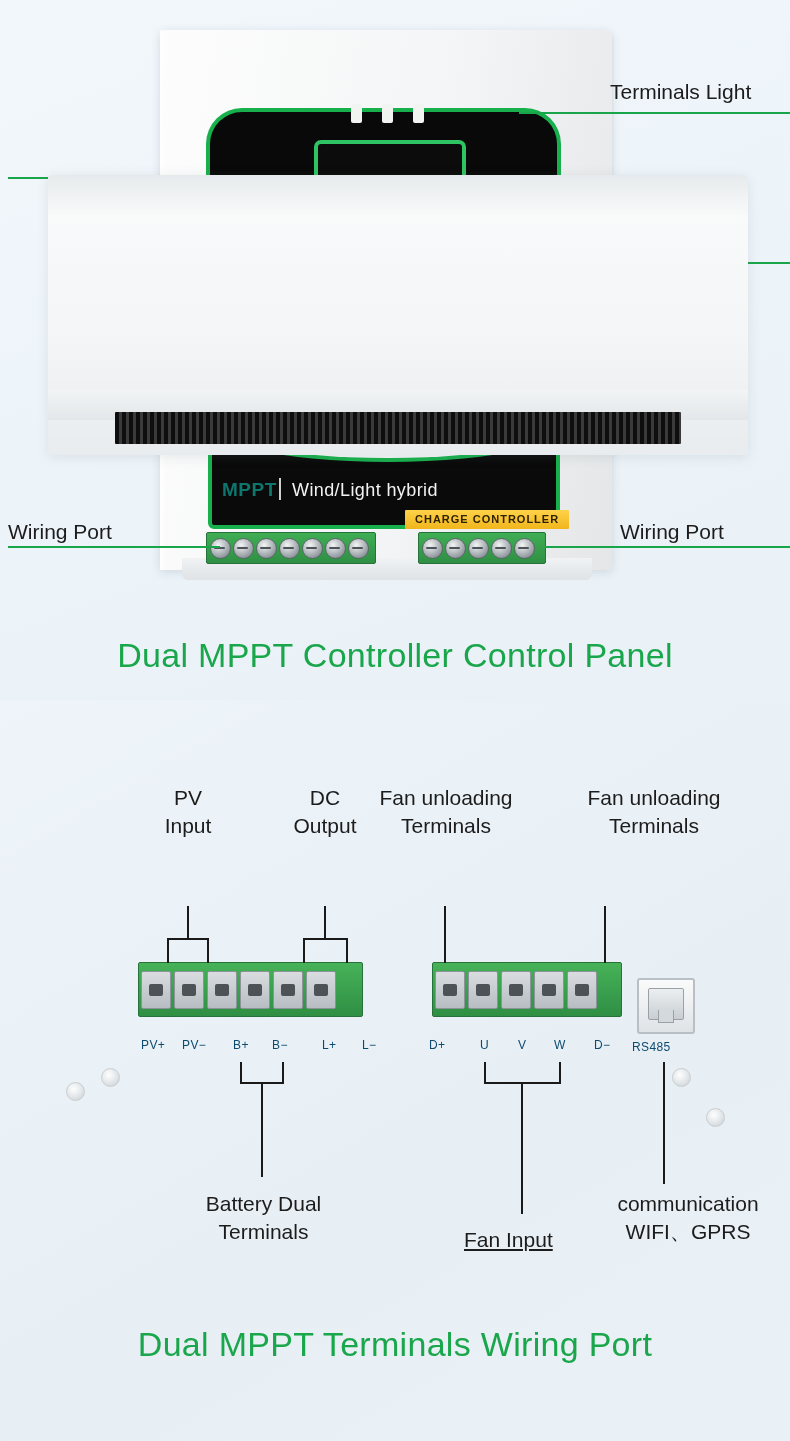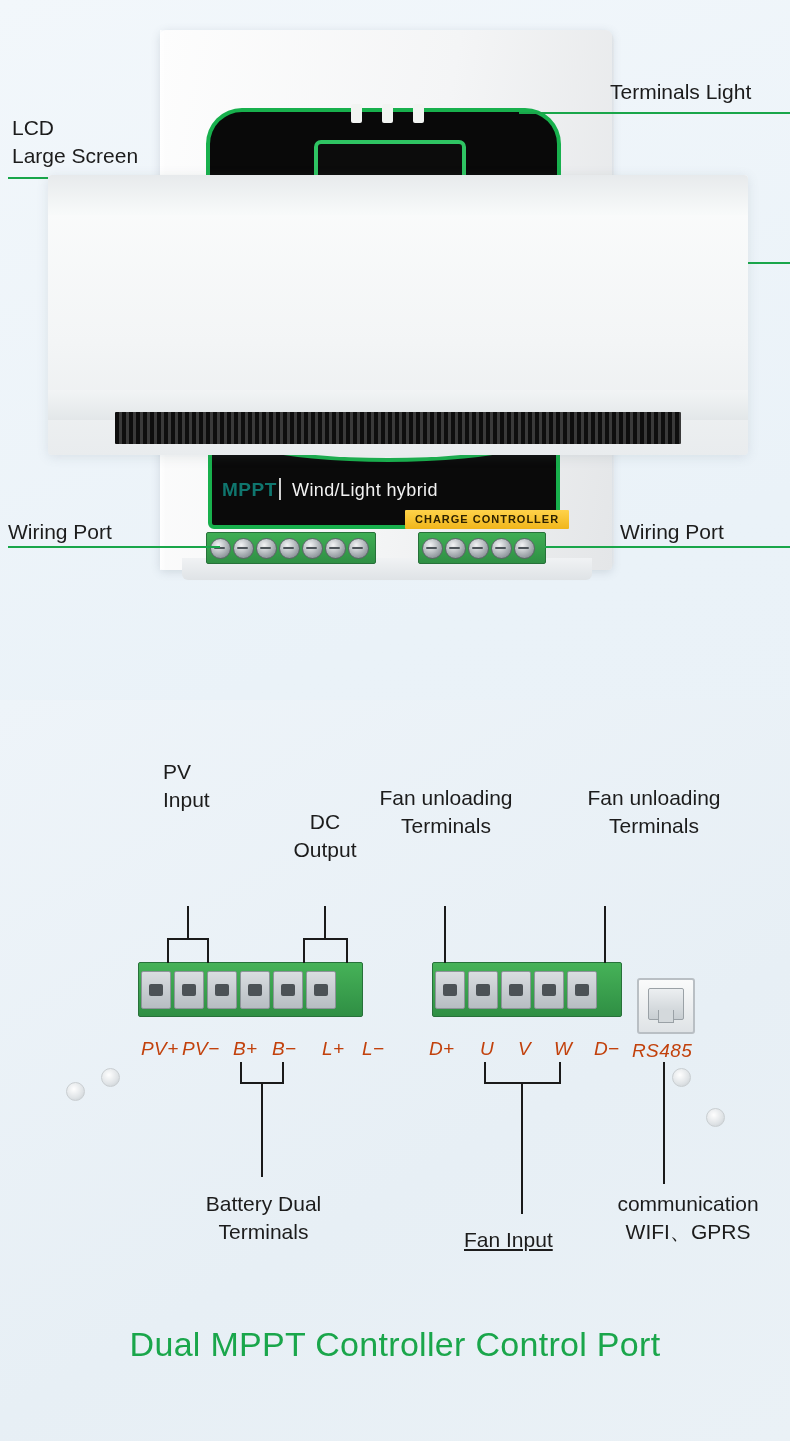--- a/index.html
+++ b/index.html
@@ -238,25 +238,24 @@
     border:1px solid #9aa1a6;
     border-radius:2px;
   }
   .rj45 .tab {
     position:absolute; left:19px; top:30px; width:14px; height:12px;
     background:#d4d9dc; border:1px solid #9aa1a6; border-top:none;
   }
 
   .termtext {
     position:absolute;
-    font-size: 19px;
-    color:#c2410c;
+    font-size: 12px;
+    color:#0c4a6e;
     font-family:"Liberation Sans", sans-serif;
     letter-spacing:.4px;
-    font-style:italic;
   }
 </style>
 </head>
 <body>
 
 <div id="panel1">
 
   <div class="device-shadow-right"></div>
   <div class="device-body"></div>
   <div class="device-foot"></div>
@@ -303,27 +302,26 @@
     <div class="screw"></div>
     <div class="screw"></div>
   </div>
 
   <div class="greenline" style="left:8px; top:177px; width:300px; height:2px;"></div>
   <div class="greenline" style="left:519px; top:112px; width:271px; height:2px;"></div>
   <div class="greenline" style="left:440px; top:262px; width:350px; height:2px;"></div>
   <div class="greenline" style="left:8px; top:546px; width:212px; height:2px;"></div>
   <div class="greenline" style="left:545px; top:546px; width:245px; height:2px;"></div>
 
-  <div class="lbl" style="left:12px; top:114px;">LCD
-Large Screen</div>
   <div class="lbl" style="left:610px; top:78px;">Terminals Light</div>
   <div class="lbl" style="left:622px; top:224px;">Button</div>
   <div class="lbl" style="left:8px; top:518px;">Wiring Port</div>
   <div class="lbl" style="left:620px; top:518px;">Wiring Port</div>
 
+  <div class="caption" style="top:636px;">Dual MPPT Controller Control Panel</div>
 </div>
 
 <div id="panel2">
   <div class="panel2-bg"></div>
 </div>
 
 <div class="device2"></div>
 <div class="device2-top-shade"></div>
 <div class="device2-lip"></div>
 <div class="heatsink"></div>
@@ -386,28 +384,28 @@
 <div class="blackline" style="left:240px; top:1082px; width:44px; height:2px;"></div>
 <div class="blackline" style="left:261px; top:1082px; width:2px; height:95px;"></div>
 
 <div class="blackline" style="left:484px; top:1062px; width:2px; height:22px;"></div>
 <div class="blackline" style="left:559px; top:1062px; width:2px; height:22px;"></div>
 <div class="blackline" style="left:484px; top:1082px; width:77px; height:2px;"></div>
 <div class="blackline" style="left:521px; top:1082px; width:2px; height:132px;"></div>
 
 <div class="blackline" style="left:663px; top:1062px; width:2px; height:122px;"></div>
 
-<div class="lbl" style="left:163px; top:758px; text-align:left; width:50px;">PV
+<div class="lbl" style="left:163px; top:784px; text-align:center; width:50px;">PV
 Input</div>
-<div class="lbl" style="left:290px; top:784px; text-align:center; width:70px;margin-top:24px;">DC
+<div class="lbl" style="left:290px; top:784px; text-align:center; width:70px;">DC
 Output</div>
 <div class="lbl" style="left:376px; top:784px; text-align:center; width:140px;">Fan unloading
 Terminals</div>
 <div class="lbl" style="left:568px; top:784px; text-align:center; width:172px;">Fan unloading
 Terminals</div>
 
 <div class="lbl" style="left:186px; top:1190px; text-align:center; width:155px;">Battery Dual
 Terminals</div>
 <div class="lbl" style="left:464px; top:1226px;text-decoration:underline;">Fan Input</div>
 <div class="lbl" style="left:598px; top:1190px; text-align:center; width:180px;">communication
 WIFI、GPRS</div>
 
-<div class="caption" style="top:1325px;">Dual MPPT Controller Control Port</div>
+<div class="caption" style="top:1325px;">Dual MPPT Terminals Wiring Port</div>
 
 </body></html>

